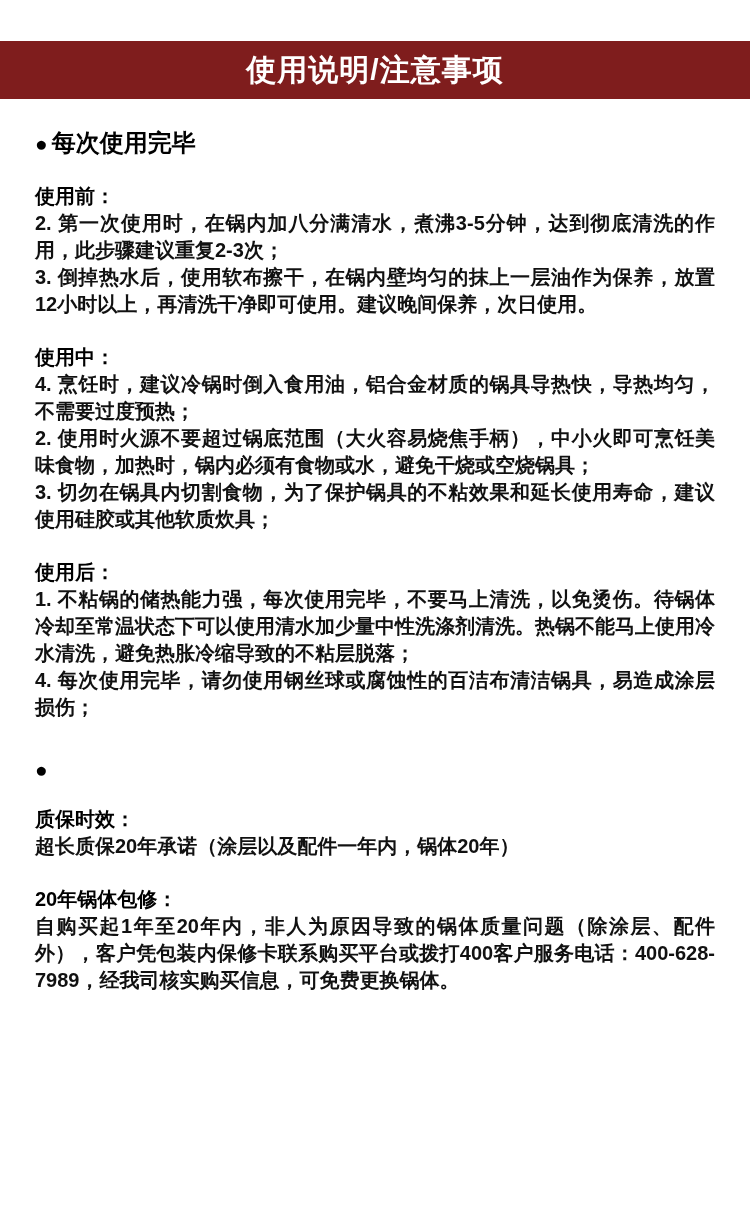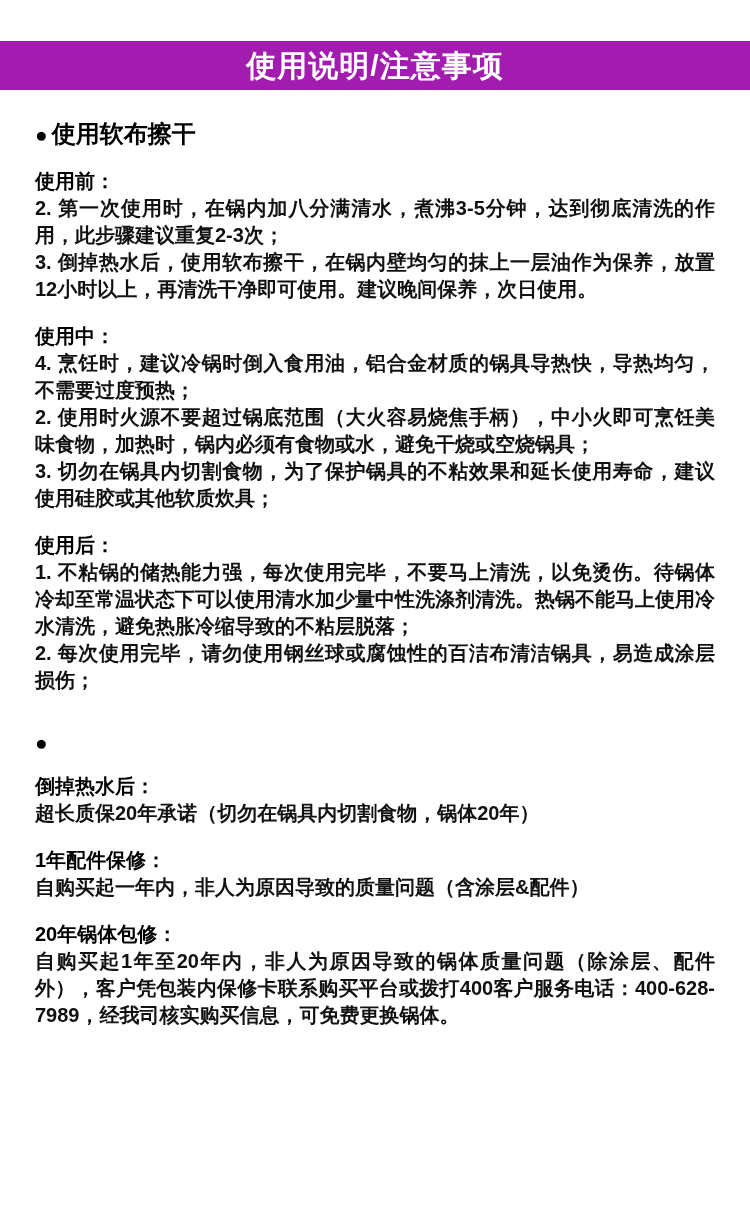--- a/index.html
+++ b/index.html
@@ -14,22 +14,22 @@
     color: #111111;
     overflow: hidden;
   }
   .page {
     width: 750px;
     height: 1212px;
     background: #ffffff;
   }
   .header-bar {
     margin-top: 41px;
-    height: 49px;
-    background: #a21caf;
+    height: 58px;
+    background: #7f1d1d;
     display: flex;
     align-items: center;
     justify-content: center;
   }
   .header-title {
     margin: 0;
     color: #ffffff;
     font-size: 30px;
     font-weight: 700;
     letter-spacing: 1px;
@@ -49,21 +49,21 @@
   }
   .section-heading .bullet {
     font-size: 21px;
     line-height: 1;
     margin-right: 4px;
   }
   .section-heading.warranty {
     margin-top: 38px;
   }
   .block {
-    margin-top: 20px;
+    margin-top: 26px;
   }
   .block p {
     margin: 0;
     font-size: 20px;
     line-height: 27px;
     font-weight: 600;
     color: #111111;
     text-align: justify;
   }
   .block p.block-title {
@@ -77,55 +77,51 @@
 <div class="page">
 
   <div class="header-bar">
     <h1 class="header-title">使用说明/注意事项</h1>
   </div>
 
   <div class="content">
 
     <h2 class="section-heading">
       <span class="bullet">●</span>
-      <span>使用软布擦干</span>
+      <span>每次使用完毕</span>
     </h2>
 
     <div class="block">
       <p class="block-title">使用前：</p>
       <p>2. 第一次使用时，在锅内加八分满清水，煮沸3-5分钟，达到彻底清洗的作用，此步骤建议重复2-3次；</p>
       <p>3. 倒掉热水后，使用软布擦干，在锅内壁均匀的抹上一层油作为保养，放置12小时以上，再清洗干净即可使用。建议晚间保养，次日使用。</p>
     </div>
 
     <div class="block">
       <p class="block-title">使用中：</p>
       <p>4. 烹饪时，建议冷锅时倒入食用油，铝合金材质的锅具导热快，导热均匀，不需要过度预热；</p>
       <p>2. 使用时火源不要超过锅底范围（大火容易烧焦手柄），中小火即可烹饪美味食物，加热时，锅内必须有食物或水，避免干烧或空烧锅具；</p>
       <p>3. 切勿在锅具内切割食物，为了保护锅具的不粘效果和延长使用寿命，建议使用硅胶或其他软质炊具；</p>
     </div>
 
     <div class="block">
       <p class="block-title">使用后：</p>
       <p>1. 不粘锅的储热能力强，每次使用完毕，不要马上清洗，以免烫伤。待锅体冷却至常温状态下可以使用清水加少量中性洗涤剂清洗。热锅不能马上使用冷水清洗，避免热胀冷缩导致的不粘层脱落；</p>
-      <p>2. 每次使用完毕，请勿使用钢丝球或腐蚀性的百洁布清洁锅具，易造成涂层损伤；</p>
+      <p>4. 每次使用完毕，请勿使用钢丝球或腐蚀性的百洁布清洁锅具，易造成涂层损伤；</p>
     </div>
 
     <h2 class="section-heading warranty">
       <span class="bullet">●</span>
     </h2>
 
     <div class="block">
-      <p class="block-title">倒掉热水后：</p>
-      <p>超长质保20年承诺（切勿在锅具内切割食物，锅体20年）</p>
+      <p class="block-title">质保时效：</p>
+      <p>超长质保20年承诺（涂层以及配件一年内，锅体20年）</p>
     </div>
 
-    <div class="block">
-      <p class="block-title">1年配件保修：</p>
-      <p>自购买起一年内，非人为原因导致的质量问题（含涂层&amp;配件）</p>
-    </div>
 
     <div class="block">
       <p class="block-title">20年锅体包修：</p>
       <p>自购买起1年至20年内，非人为原因导致的锅体质量问题（除涂层、配件外），客户凭包装内保修卡联系购买平台或拨打400客户服务电话：400-628-7989，经我司核实购买信息，可免费更换锅体。</p>
     </div>
 
   </div>
 </div>
 
 </body></html>

